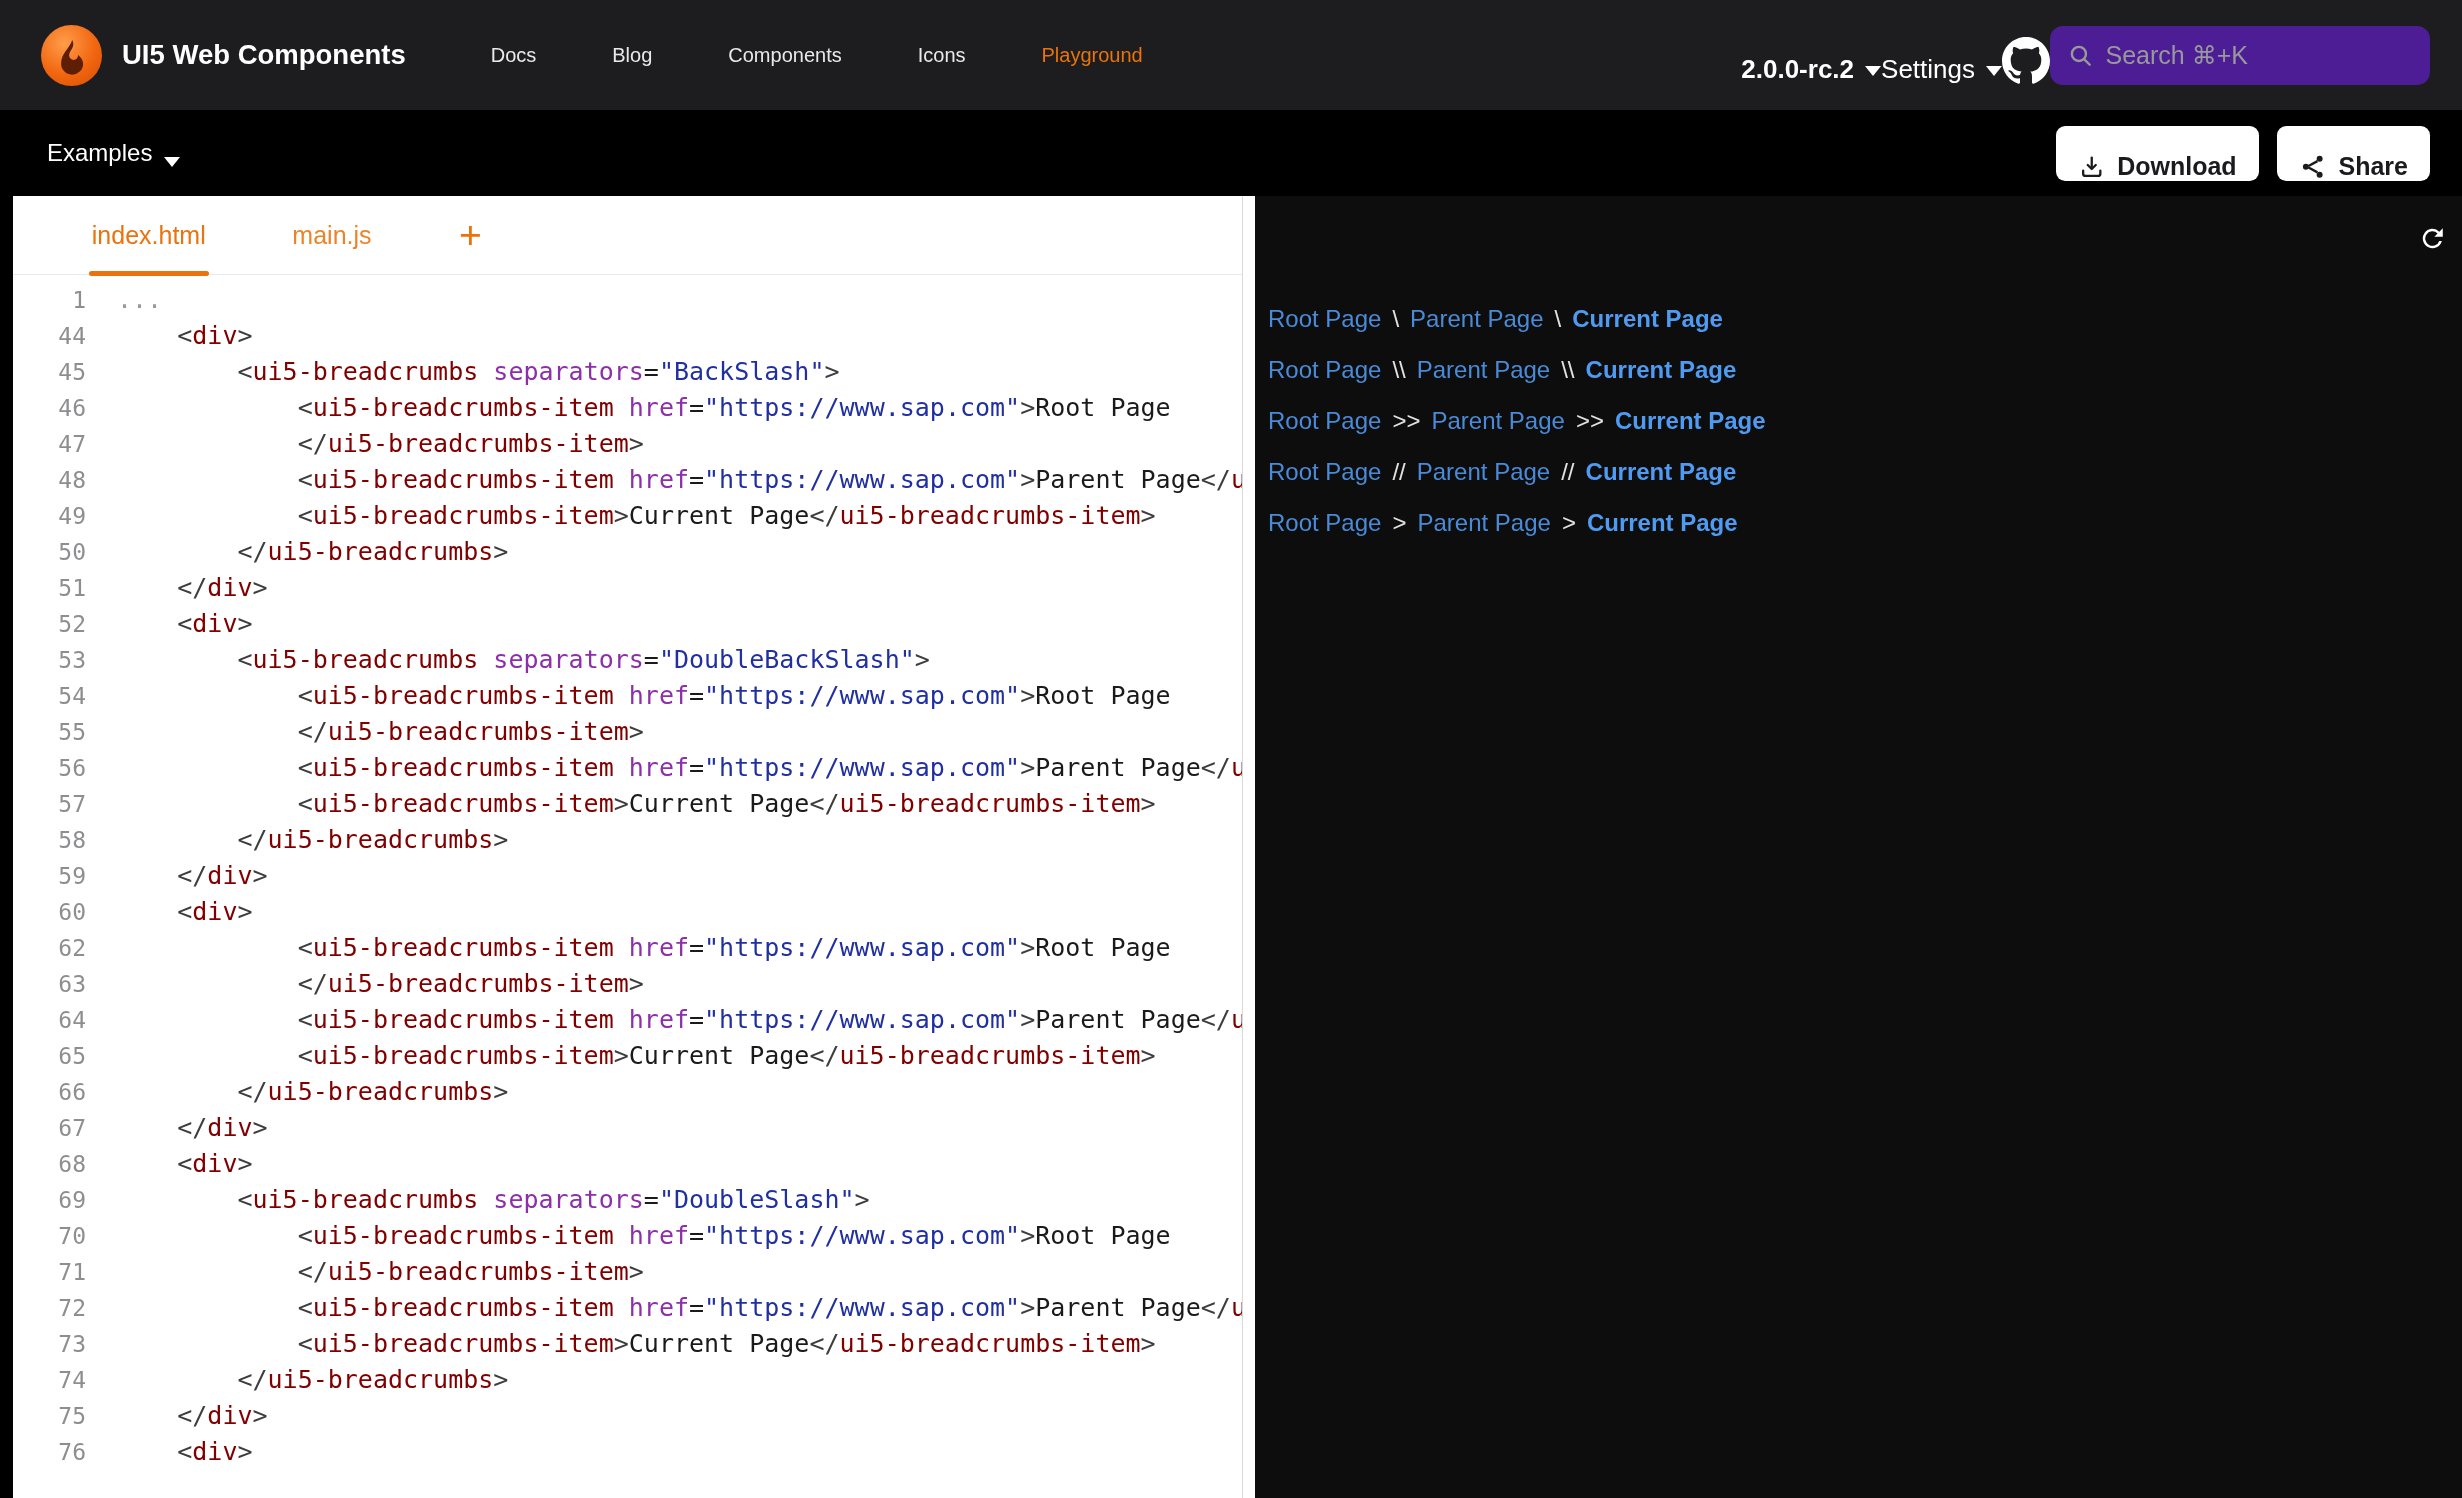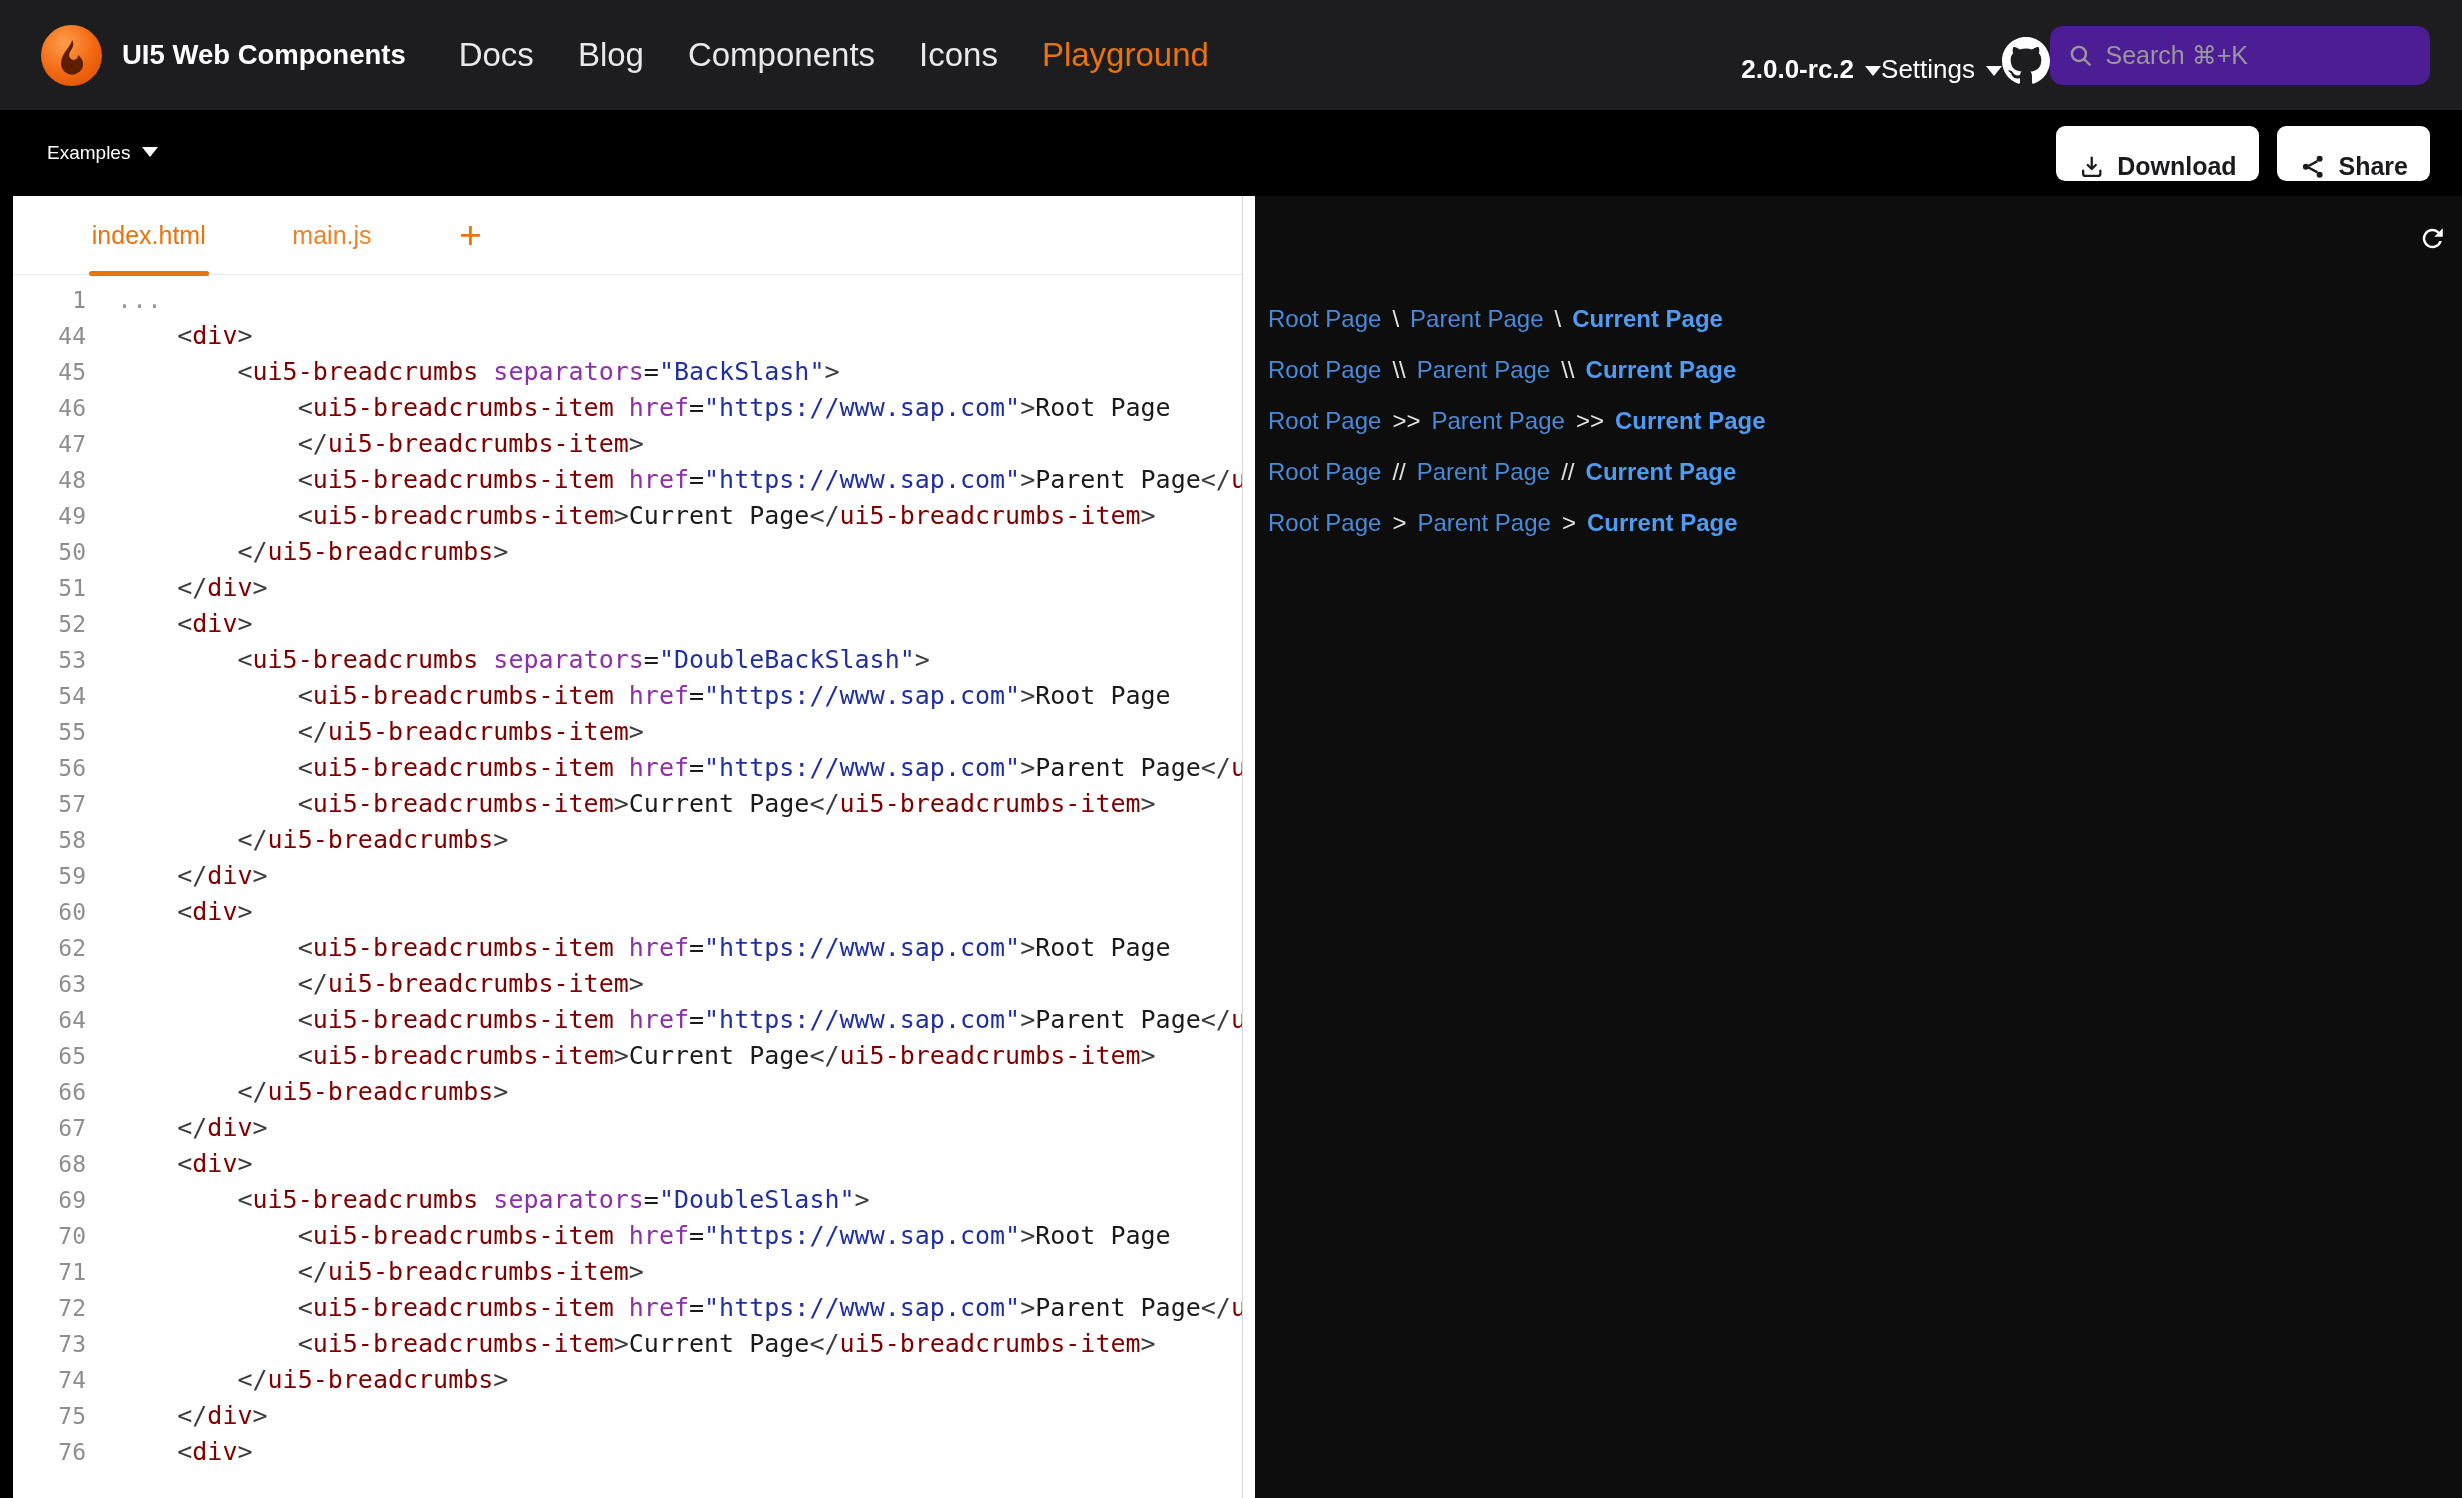--- a/index.html
+++ b/index.html
@@ -8,40 +8,40 @@
 
   
   .navbar { height:110px; background:#1d1d1f; display:flex; align-items:center;
             padding:0 32px 0 41px; }
   .logo { width:61px; height:61px; border-radius:50%; flex:0 0 auto;
           background:radial-gradient(circle at 38% 30%, #ff9d4b 0%, #f1660f 55%, #d84c06 100%);
           display:flex; align-items:center; justify-content:center; cursor:pointer; }
   .logo svg { width:40px; height:40px; }
   .brand { margin-left:20px; font-size:27.5px; font-weight:700; color:#fff; white-space:nowrap; }
   .nav-links { display:flex; gap:44px; margin-left:53px; align-items:center; }
-  .nav-link { font-size:33px; color:#e9e9ec; font-weight:500; cursor:pointer; text-decoration:none; }
+  .nav-link { font-size:20px; color:#e9e9ec; font-weight:500; cursor:pointer; text-decoration:none;margin-left:32px; }
   .nav-link.active { color:var(--accent); }
   .nav-right { margin-left:auto; display:flex; align-items:flex-end; }
   .dropdown { display:flex; align-items:center; gap:11px; color:#fff; cursor:pointer; white-space:nowrap; }
   .dropdown.version { font-size:26px; font-weight:700; }
   .dropdown.settings { font-size:26px; font-weight:500; }
   .caret { width:0; height:0; border-left:8.3px solid transparent; border-right:8.3px solid transparent;
            border-top:10px solid #fff; margin-top:4.6px; }
   .gh { width:48px; height:48px; cursor:pointer; display:flex; }
   .gh svg { width:48px; height:48px; fill:#fff; }
   .search { width:380px; height:59px; border-radius:13px; background:#4c1d95;
             display:flex; align-items:center; padding:0 16.5px; gap:13px; }
   .search svg { width:26px; height:26px; flex:0 0 auto; }
   .search input { background:transparent; border:none; outline:none; width:100%;
                   font-size:25px; color:#e9e9ec; font-family:"Liberation Sans",sans-serif; }
   .search input::placeholder { color:#98989d; }
 
   
   .toolbar { height:86px; background:#000; display:flex; align-items:center; padding:0 32px 0 47px; }
-  .examples { display:flex; align-items:flex-start; gap:12px; color:#fff; font-size:19px;
+  .examples { display:flex; align-items:flex-end; gap:12px; color:#fff; font-size:24px;
               font-weight:500; cursor:pointer; }
   .toolbar-right { margin-left:auto; display:flex; gap:18.4px; }
   .btn { height:55px; background:#fff; border:none; border-radius:9.2px; display:flex;
          align-items:flex-end; gap:12px; padding:0 22px; font-size:25px; font-weight:600;
          color:#1b1b1d; cursor:pointer; font-family:"Liberation Sans",sans-serif; }
   .btn svg { width:27.5px; height:27.5px; }
 
   
   .main { display:flex; height:1302px; background:#000; }
   .editor-pane { margin-left:13px; width:1230px; background:#fff; display:flex;

